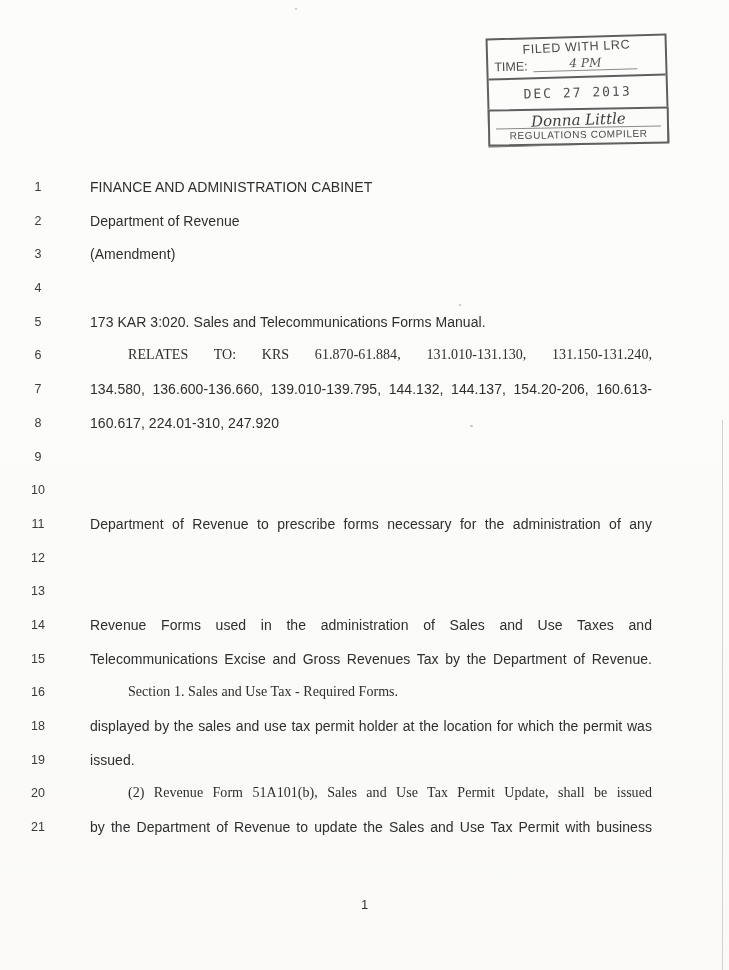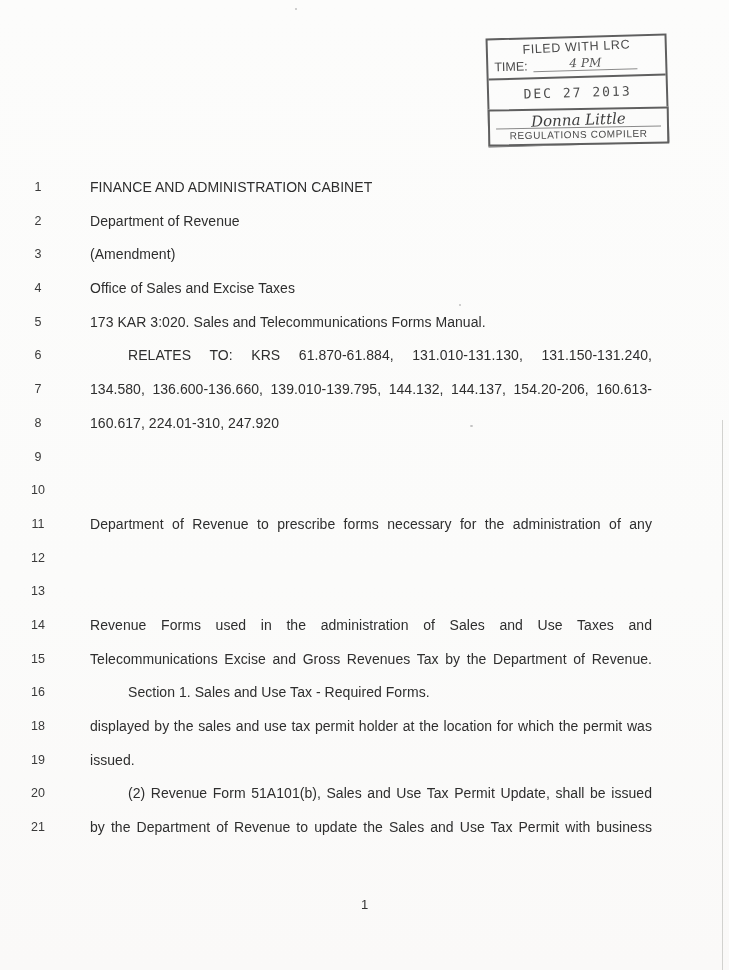--- a/index.html
+++ b/index.html
@@ -68,21 +68,21 @@
     text-align: center; font-size: 12.5px; line-height: 34px; color: #3a3a3a;
   }
   .line-text {
     flex: none; margin-left: 37px; width: 562px;
     font-size: 14px; line-height: 34px; color: #2e2e2e;
     letter-spacing: 0.05px;
   }
   .line-row.justify .line-text {
     text-align: justify; text-align-last: justify; text-justify: inter-word;
   }
-  .line-row.indent .line-text { text-indent: 38px; }
+  .line-row.indent .line-text { text-indent: 38px; font-family: Liberation Serif, serif; }
 
   
   .page-number {
     position: absolute; top: 897px; left: 0; width: 729px;
     text-align: center; font-size: 13px; color: #333;
   }
 
   
   .edge-line {
     position: absolute; left: 722px; top: 420px; width: 1px; height: 550px;
@@ -126,21 +126,20 @@
     <span class="line-text">Department of Revenue</span>
   </div>
 
   <div class="line-row">
     <span class="line-num">3</span>
     <span class="line-text">(Amendment)</span>
   </div>
 
   <div class="line-row">
     <span class="line-num">4</span>
-    <span class="line-text">Office of Sales and Excise Taxes</span>
   </div>
 
   <div class="line-row">
     <span class="line-num">5</span>
     <span class="line-text">173 KAR 3:020. Sales and Telecommunications Forms Manual.</span>
   </div>
 
   <div class="line-row indent justify">
     <span class="line-num">6</span>
     <span class="line-text">RELATES TO: KRS 61.870-61.884, 131.010-131.130, 131.150-131.240,</span>

